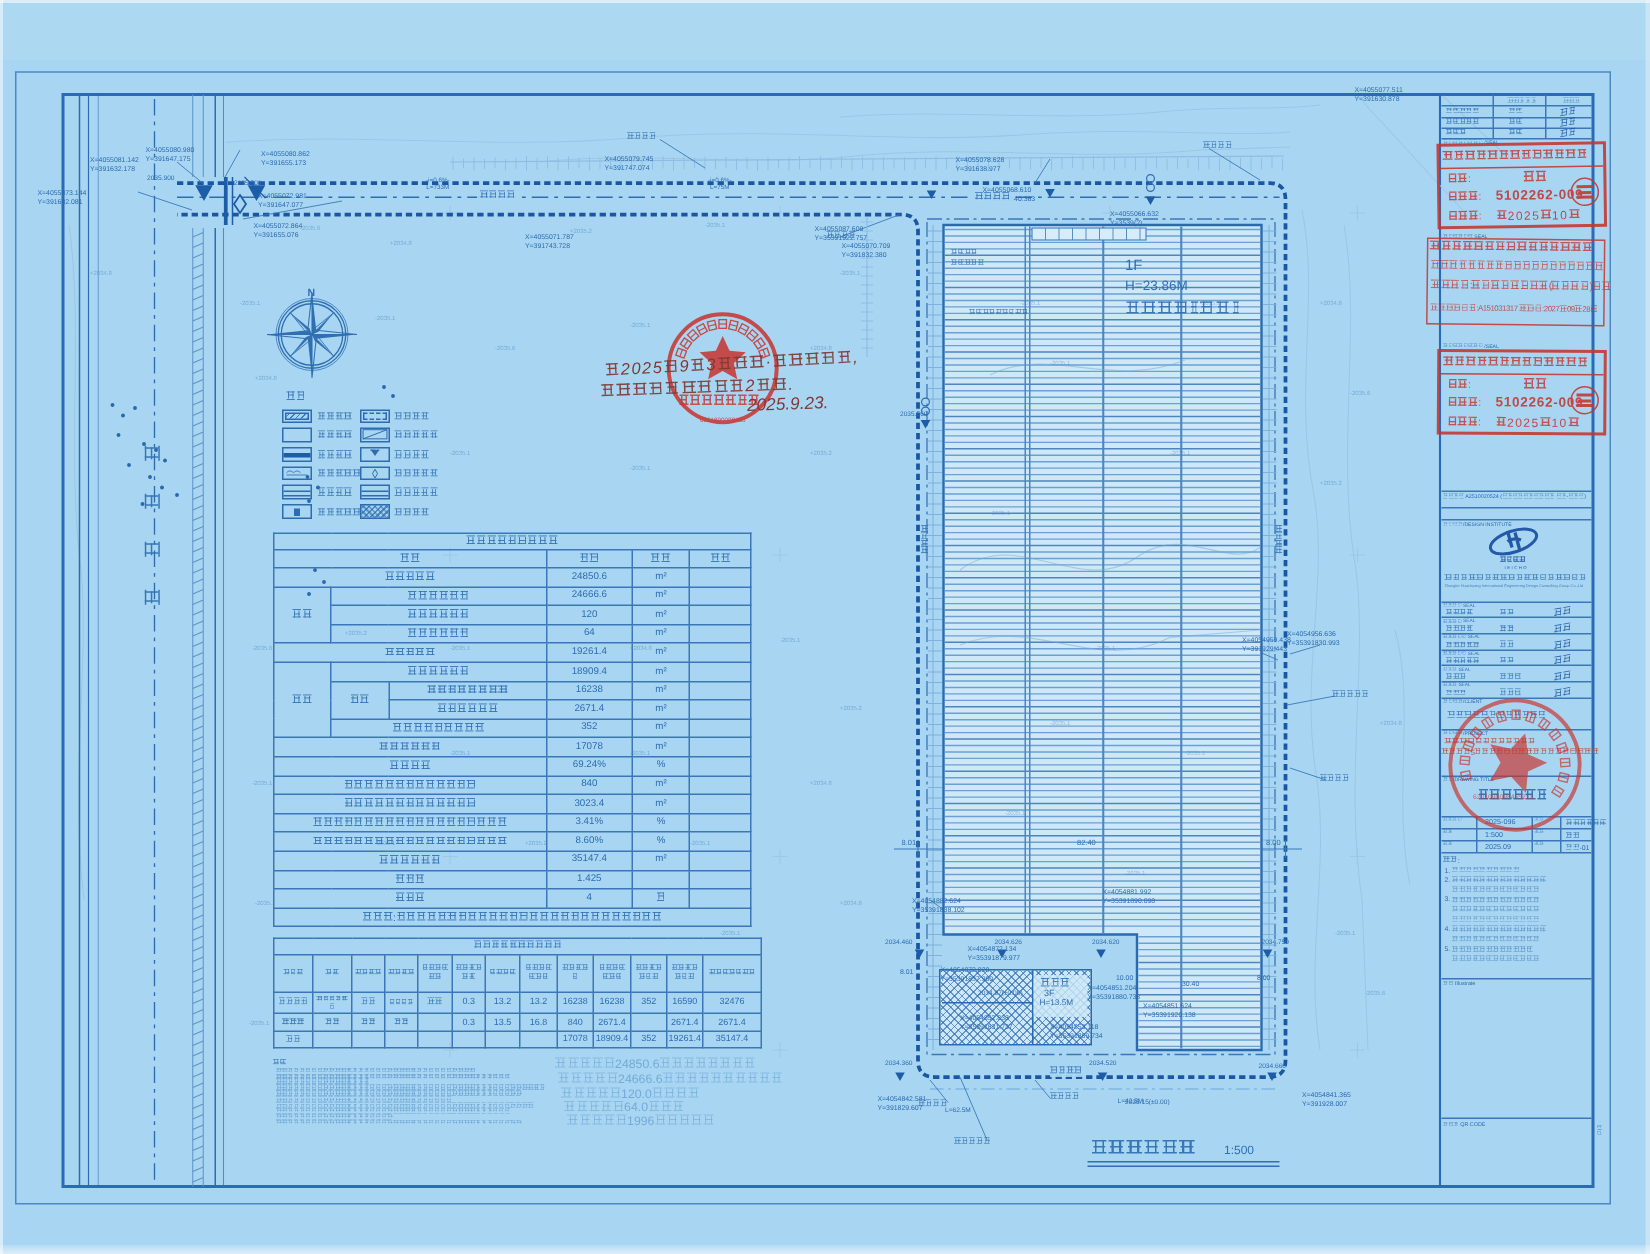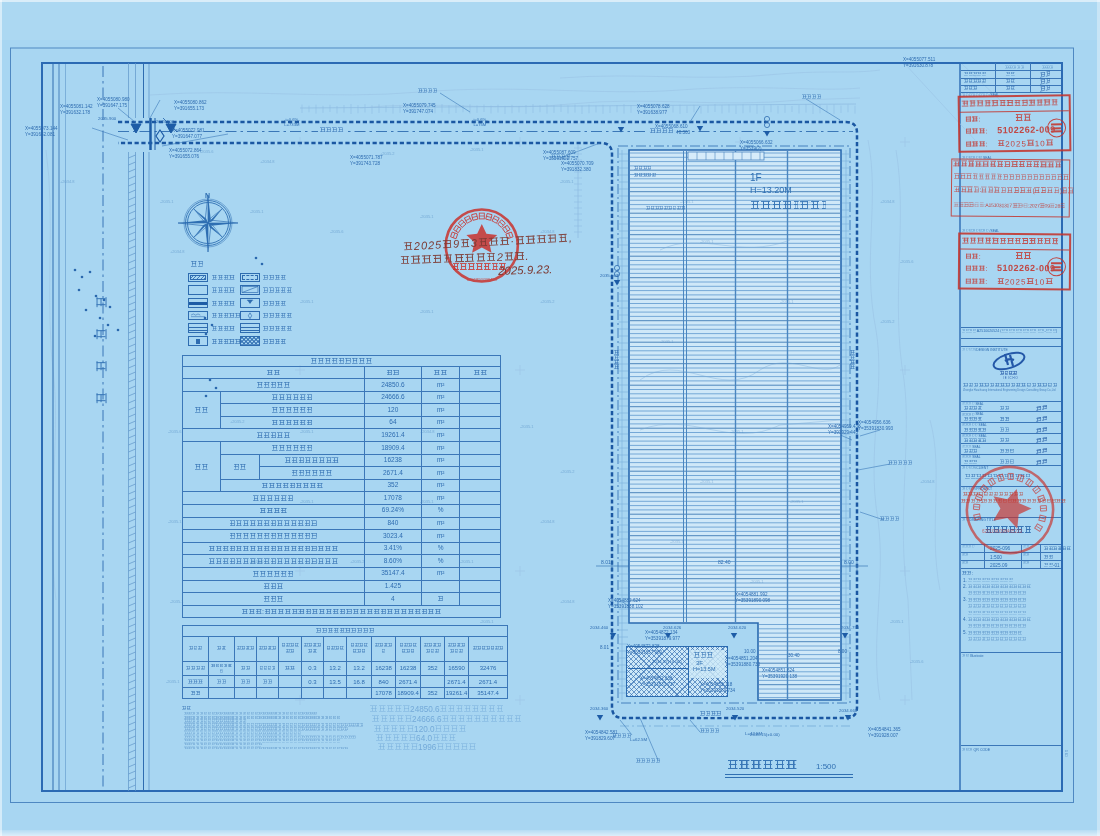--- a/index.html
+++ b/index.html
@@ -711,21 +711,21 @@
 <div class="t" style="left:780px;top:300px;font-size:4px;color:rgba(70,130,190,.45);z-index:4">-2035.1</div>
 <div class="t" style="left:660px;top:340px;font-size:4px;color:rgba(70,130,190,.45);z-index:4">-2035.1</div>
 <div class="t" style="left:730px;top:430px;font-size:4px;color:rgba(70,130,190,.45);z-index:4">-2035.1</div>
 <div class="t" style="left:790px;top:500px;font-size:4px;color:rgba(70,130,190,.45);z-index:4">-2035.1</div>
 <div class="t" style="left:670px;top:540px;font-size:4px;color:rgba(70,130,190,.45);z-index:4">-2035.1</div>
 <div class="t" style="left:750px;top:580px;font-size:4px;color:rgba(70,130,190,.45);z-index:4">-2035.1</div>
 <div class="t" style="left:700px;top:480px;font-size:4px;color:rgba(70,130,190,.45);z-index:4">-2035.1</div>
 <div class="t" style="left:800px;top:200px;font-size:4px;color:rgba(70,130,190,.45);z-index:4">-2035.1</div>
 <div class="t" style="left:680px;top:200px;font-size:4px;color:rgba(70,130,190,.45);z-index:4">-2035.1</div>
 <div class="t" style="left:750px;top:173px;font-size:10px;color:#2f6fb2;">1F</div>
-<div class="t" style="left:750px;top:186px;font-size:9px;color:#2f6fb2;">H=13.20M</div>
+<div class="t" style="left:750px;top:186px;font-size:9px;color:#2f6fb2;">H=23.86M</div>
 <div class="t" style="left:750px;top:200px;font-size:11px;color:#2f6fb2;letter-spacing:.5px;"><i class="g"></i><i class="g"></i><i class="g"></i><i class="g"></i><i class="g" style="width:.45em"></i><i class="g"></i><i class="g"></i><i class="g" style="width:.45em"></i></div>
 <div class="abs" style="left:689px;top:650px;width:36px;height:28px;background:rgba(205,232,248,.8);z-index:4"></div>
 <div class="t" style="left:694px;top:652px;font-size:6.5px;color:#2f6fb2;"><i class="g"></i><i class="g"></i><i class="g"></i></div>
 <div class="t" style="left:696px;top:660px;font-size:6px;color:#2f6fb2;">3F</div>
 <div class="t" style="left:693px;top:667px;font-size:5.5px;color:#2f6fb2;">H=13.5M</div>
 
 <div class="t" style="left:96px;top:295px;font-size:13px;color:#2f6fb2;transform:rotate(-90deg)"><i class="g"></i></div>
 <div class="t" style="left:96px;top:327px;font-size:13px;color:#2f6fb2;transform:rotate(-90deg)"><i class="g"></i></div>
 <div class="t" style="left:96px;top:359px;font-size:13px;color:#2f6fb2;transform:rotate(-90deg)"><i class="g"></i></div>
 <div class="t" style="left:96px;top:391px;font-size:13px;color:#2f6fb2;transform:rotate(-90deg)"><i class="g"></i></div>

